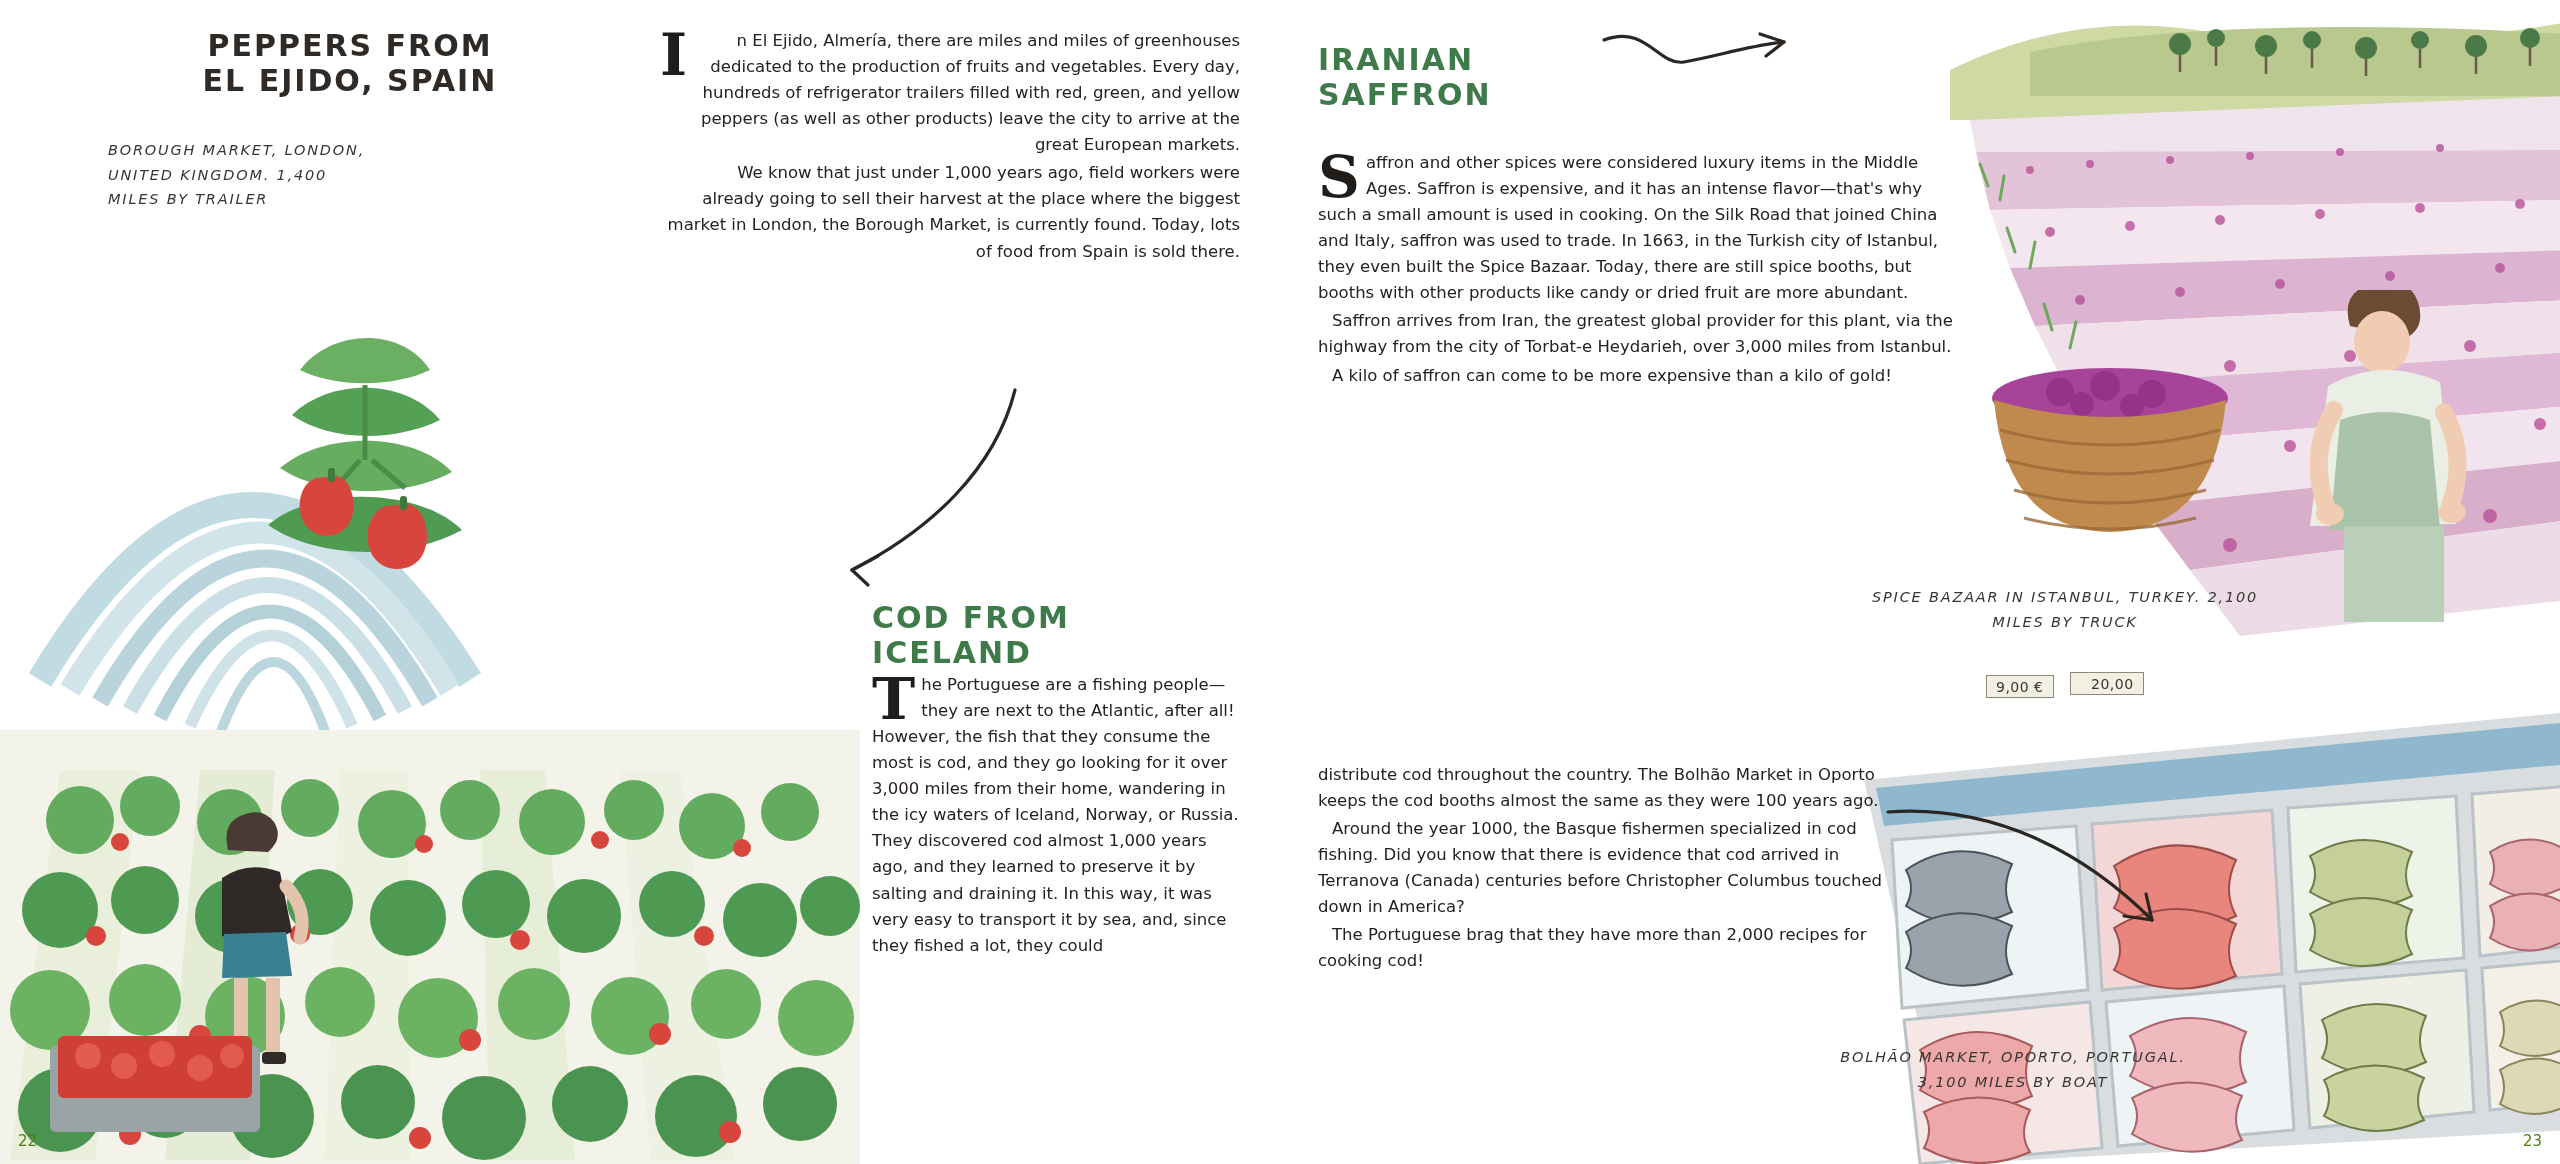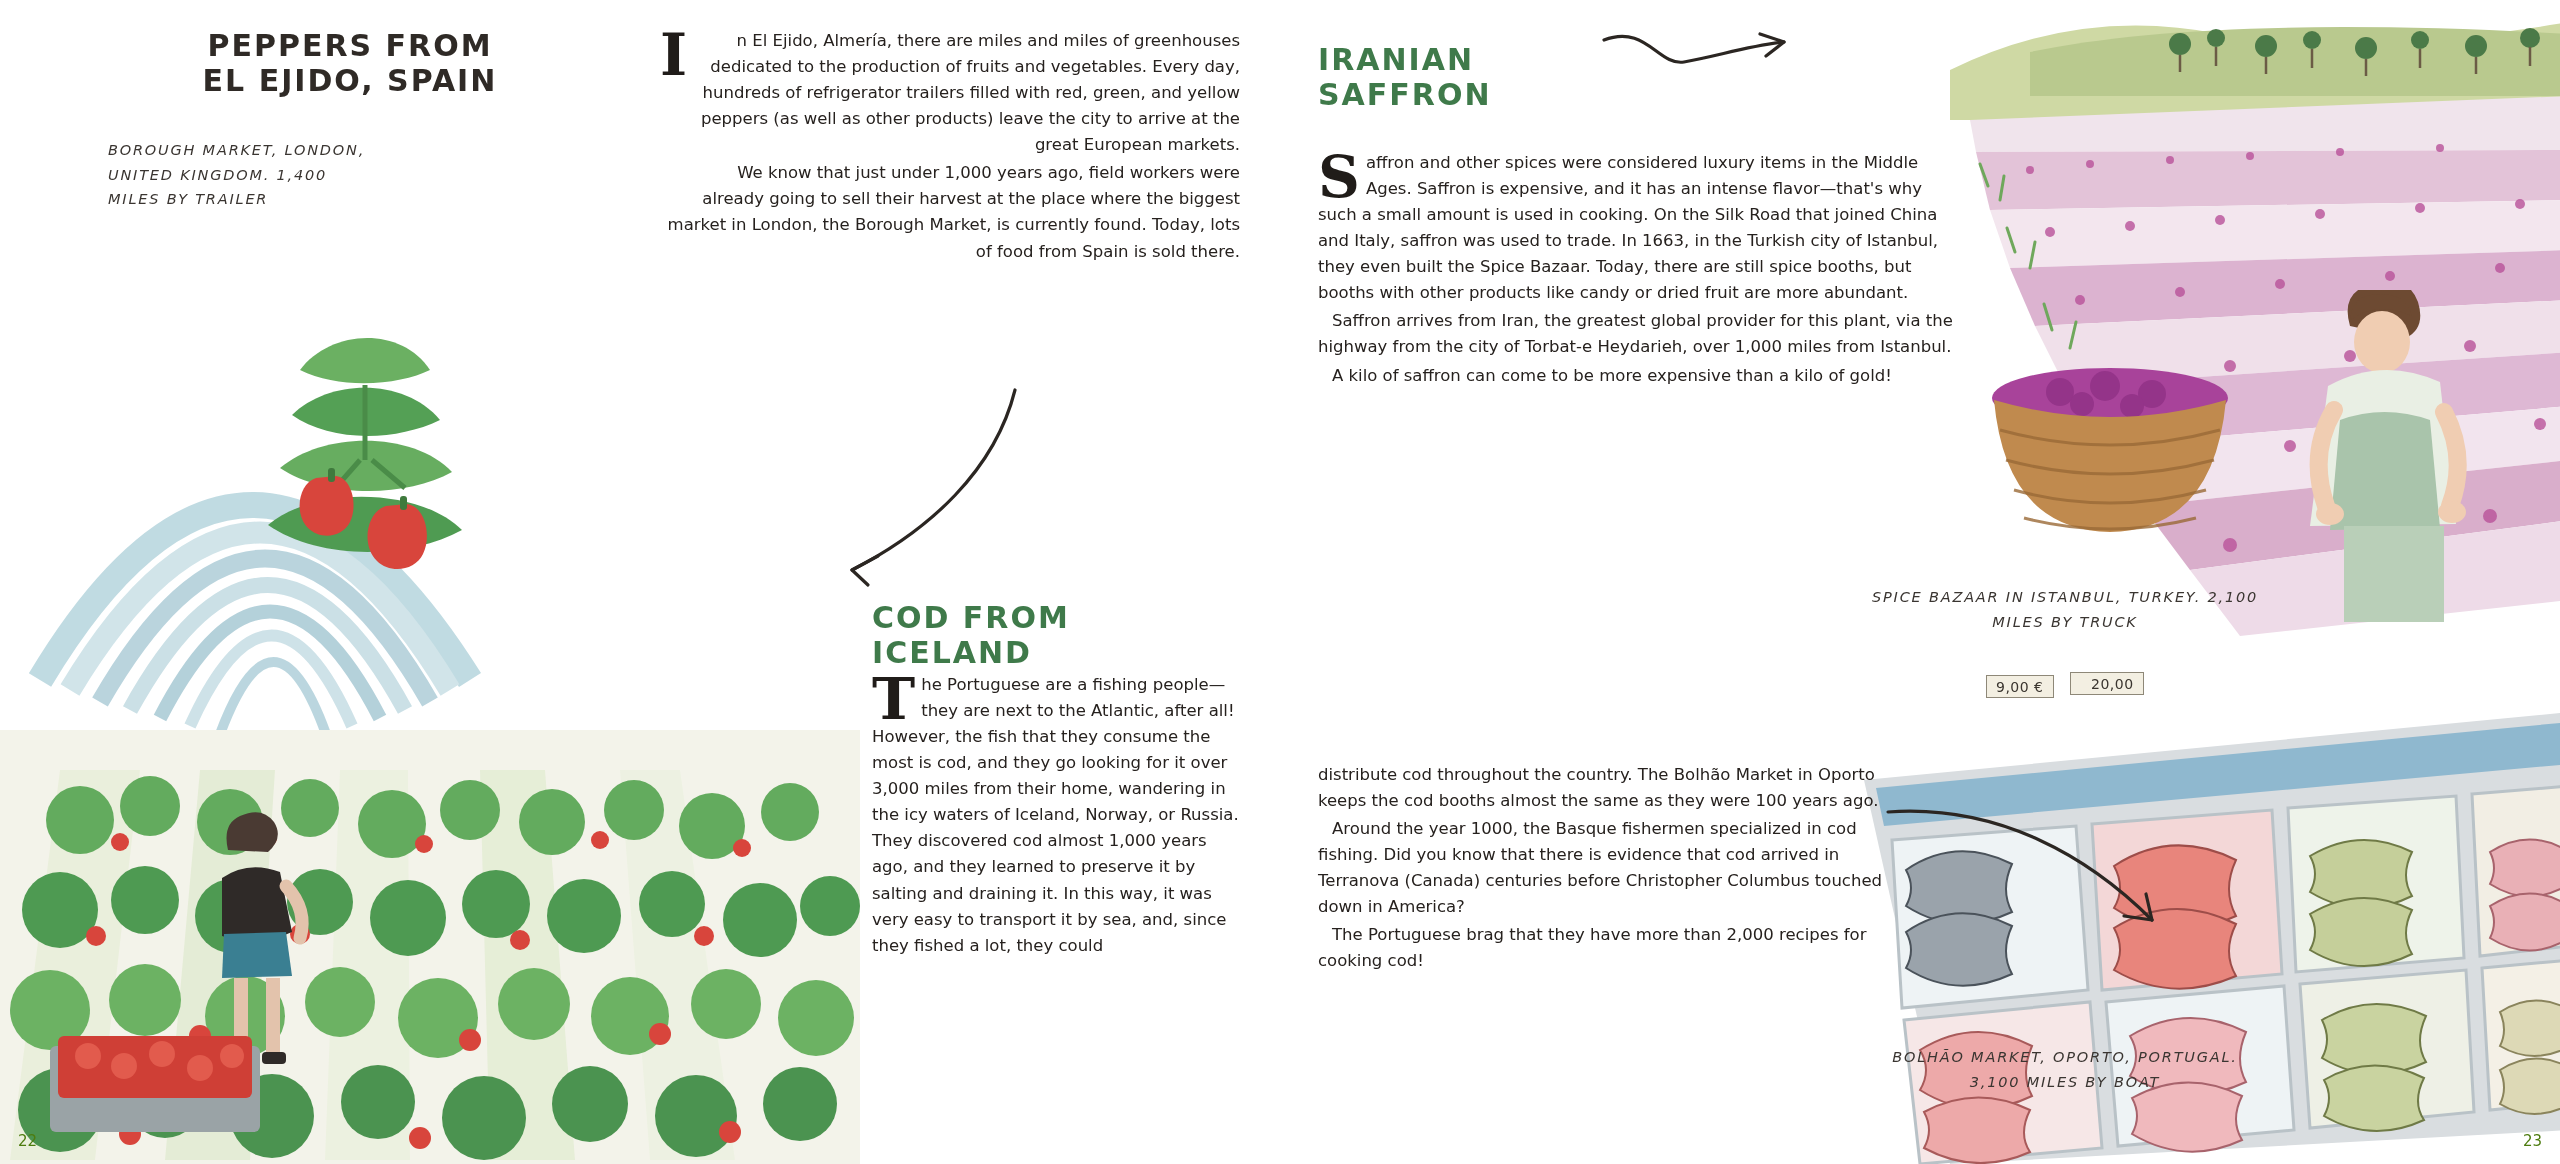--- a/index.html
+++ b/index.html
@@ -66,21 +66,21 @@
   #intro-text { position: absolute; left: 660px; top: 28px; width: 580px; text-align: right; }
   #intro-text .body-text { text-align: right; }
   #cod-title { position: absolute; left: 872px; top: 600px; width: 360px; }
   #cod-text { position: absolute; left: 872px; top: 672px; width: 368px; }
 
   
   #saffron-title { position: absolute; left: 38px; top: 42px; width: 300px; }
   #saffron-text { position: absolute; left: 38px; top: 150px; width: 640px; }
   #spice-caption { position: absolute; left: 590px; top: 585px; width: 390px; text-align: center; }
   #cod2-text { position: absolute; left: 38px; top: 762px; width: 580px; }
-  #bolhao-caption { position: absolute; left: 610px; top: 1045px; width: 350px; text-align: center; }
+  #bolhao-caption { position: absolute; left: 558px; top: 1045px; width: 350px; text-align: center; }
 
   
   .illus { position: absolute; }
   .arrow-svg { position: absolute; pointer-events: none; }
 
   
   #greenhouse { left: 0px; top: 210px; width: 860px; height: 954px; }
   #saffron-field { left: 600px; top: 0px; width: 690px; height: 640px; }
   #fishstall { left: 560px; top: 660px; width: 730px; height: 504px; }
 
@@ -453,21 +453,21 @@
       <div class="hand-title green">IRANIAN SAFFRON</div>
     </div>
     <svg class="arrow-svg" style="left:318px; top:18px; width:210px; height:80px;" viewBox="0 0 210 80">
       <path d="M6 22 C48 6 60 48 86 44 C120 38 150 28 186 24" fill="none" stroke="#2b2622" stroke-width="3.2" stroke-linecap="round"></path>
       <path d="M186 24 L162 16 M186 24 L168 38" fill="none" stroke="#2b2622" stroke-width="3.2" stroke-linecap="round"></path>
     </svg>
 
     <div id="saffron-text">
       <div class="body-text">
         <p><span class="dropcap-letter">S</span><span>affron and other spices were considered luxury items in the Middle Ages. Saffron is expensive, and it has an intense flavor—that's why such a small amount is used in cooking. On the Silk Road that joined China and Italy, saffron was used to trade. In 1663, in the Turkish city of Istanbul, they even built the Spice Bazaar. Today, there are still spice booths, but booths with other products like candy or dried fruit are more abundant.</span></p>
-        <p>Saffron arrives from Iran, the greatest global provider for this plant, via the highway from the city of Torbat-e Heydarieh, over 1,000 miles from Istanbul.</p>
+        <p>Saffron arrives from Iran, the greatest global provider for this plant, via the highway from the city of Torbat-e Heydarieh, over 3,000 miles from Istanbul.</p>
         <p>A kilo of saffron can come to be more expensive than a kilo of gold!</p>
       </div>
     </div>
 
     <div id="spice-caption">
       <div class="caption">SPICE BAZAAR IN ISTANBUL, TURKEY. 2,100 MILES BY TRUCK</div>
     </div>
 
     <div id="cod2-text">
       <div class="body-text">

